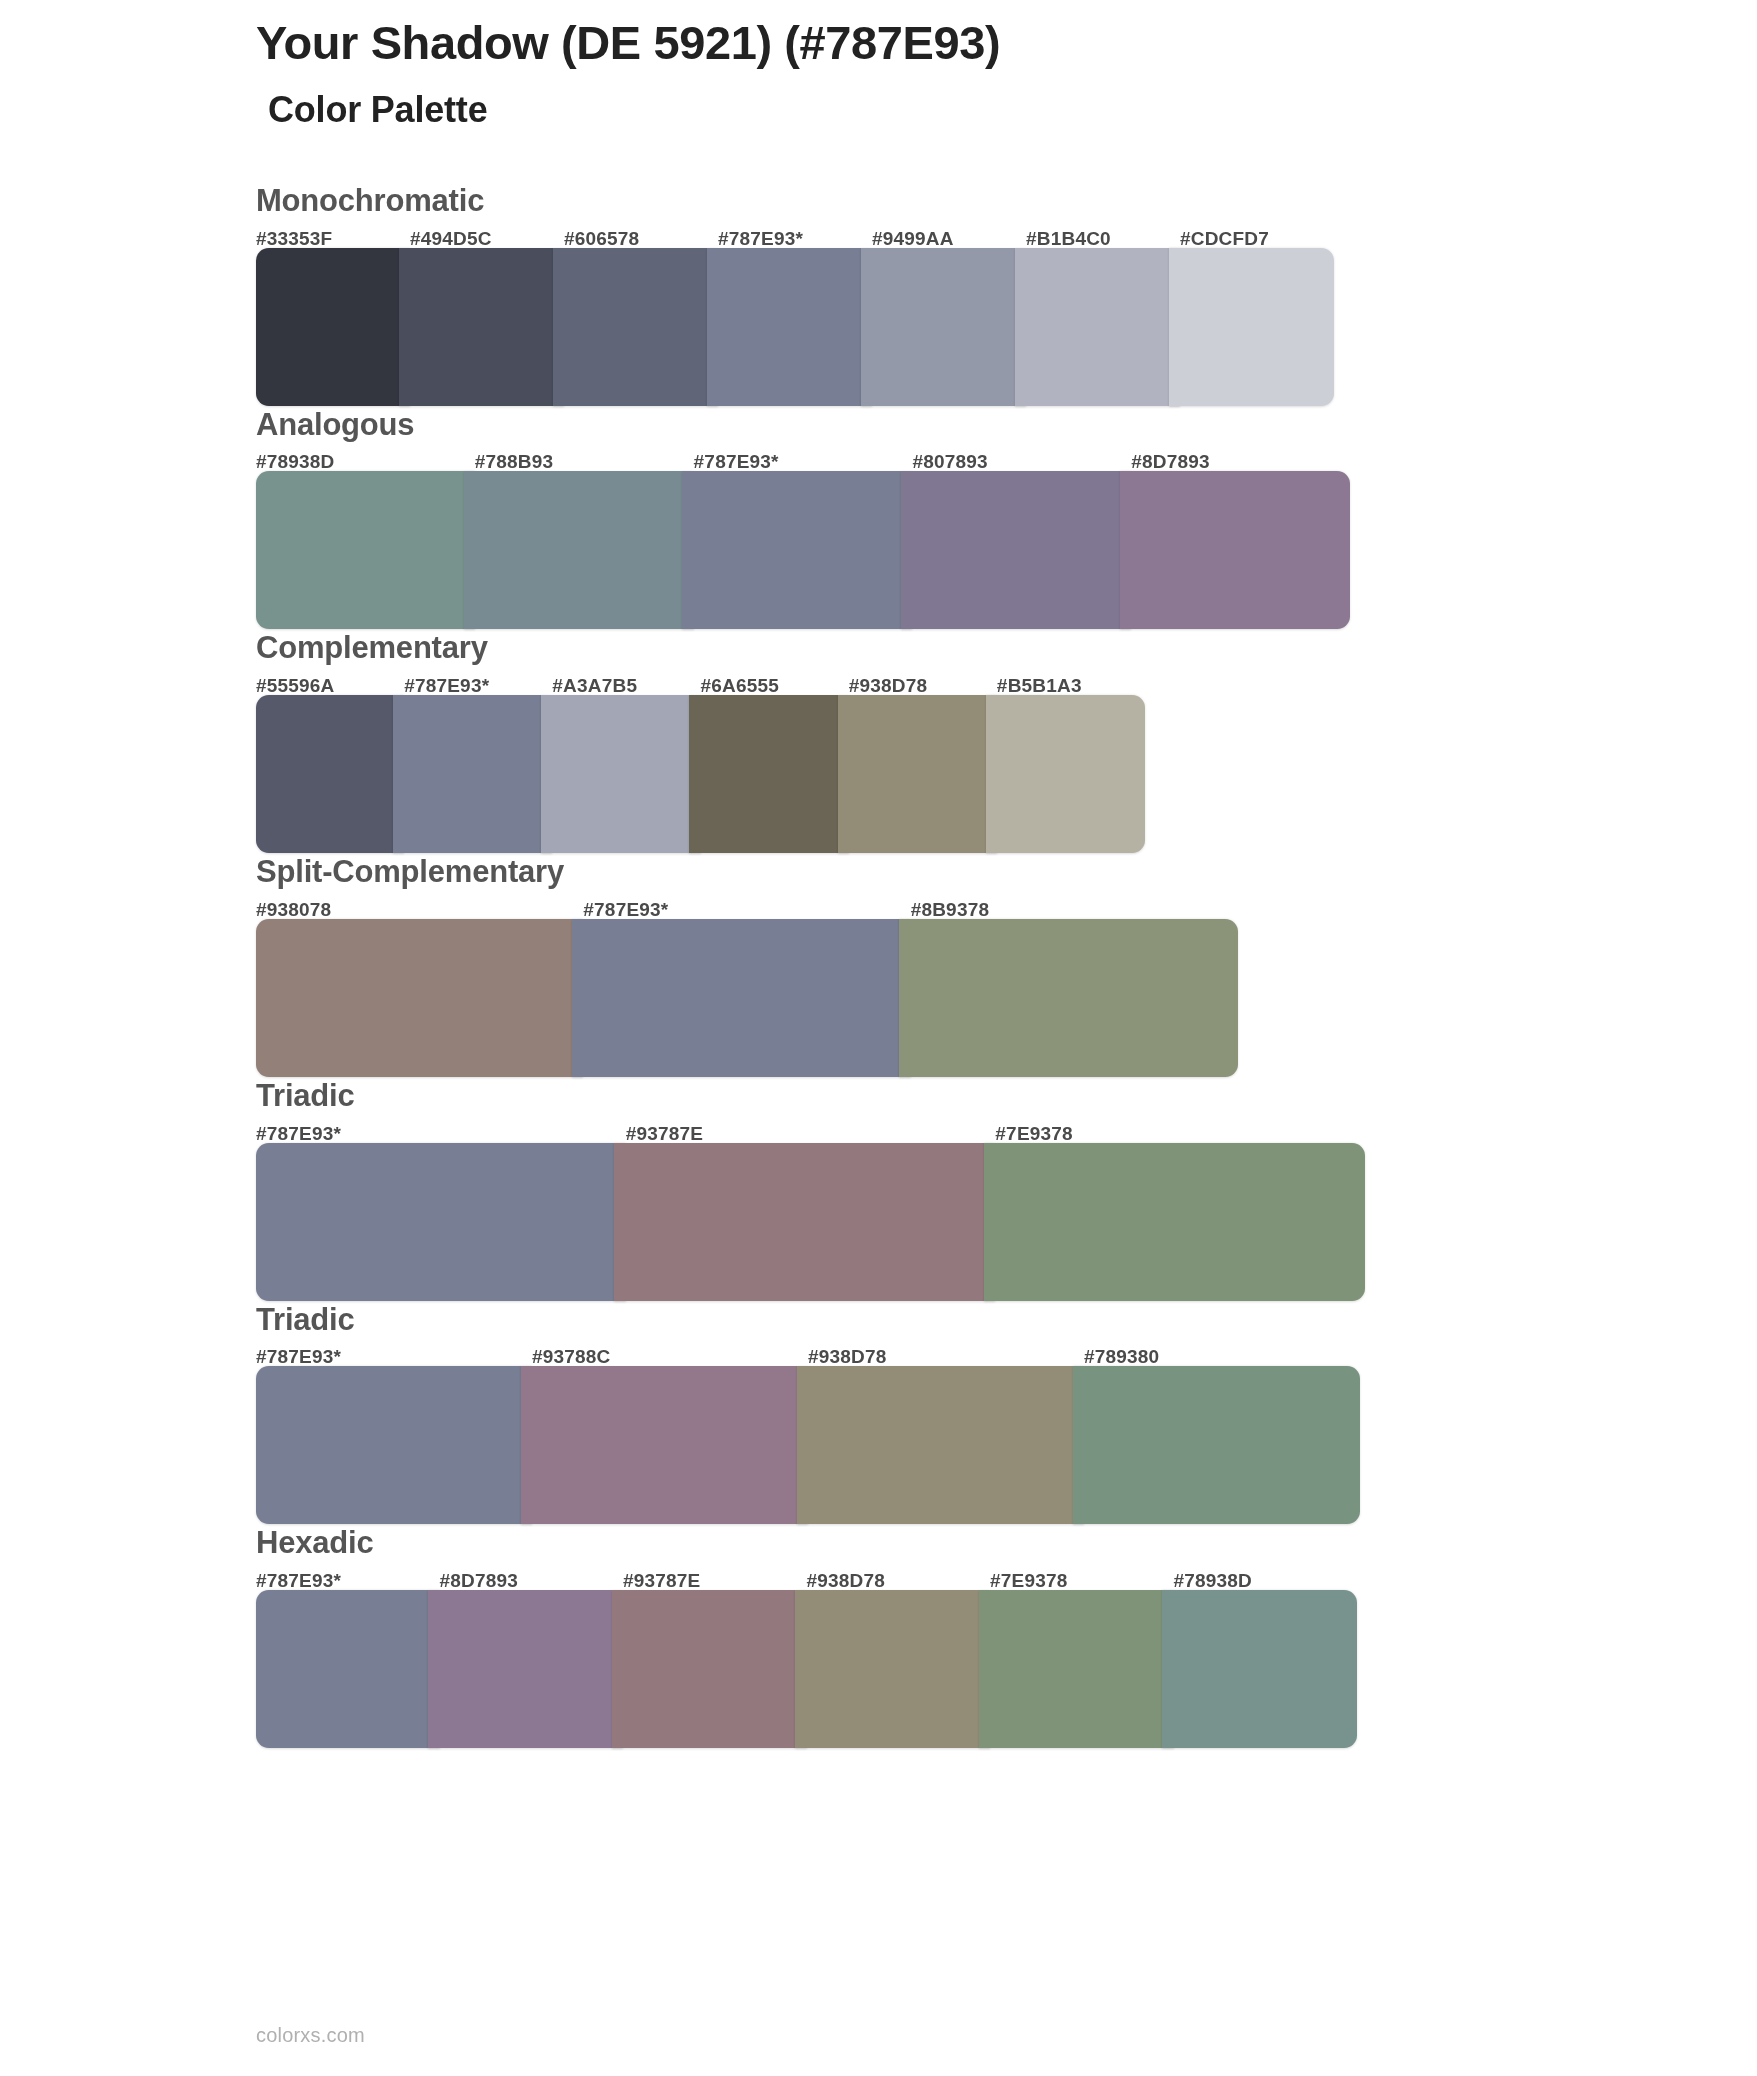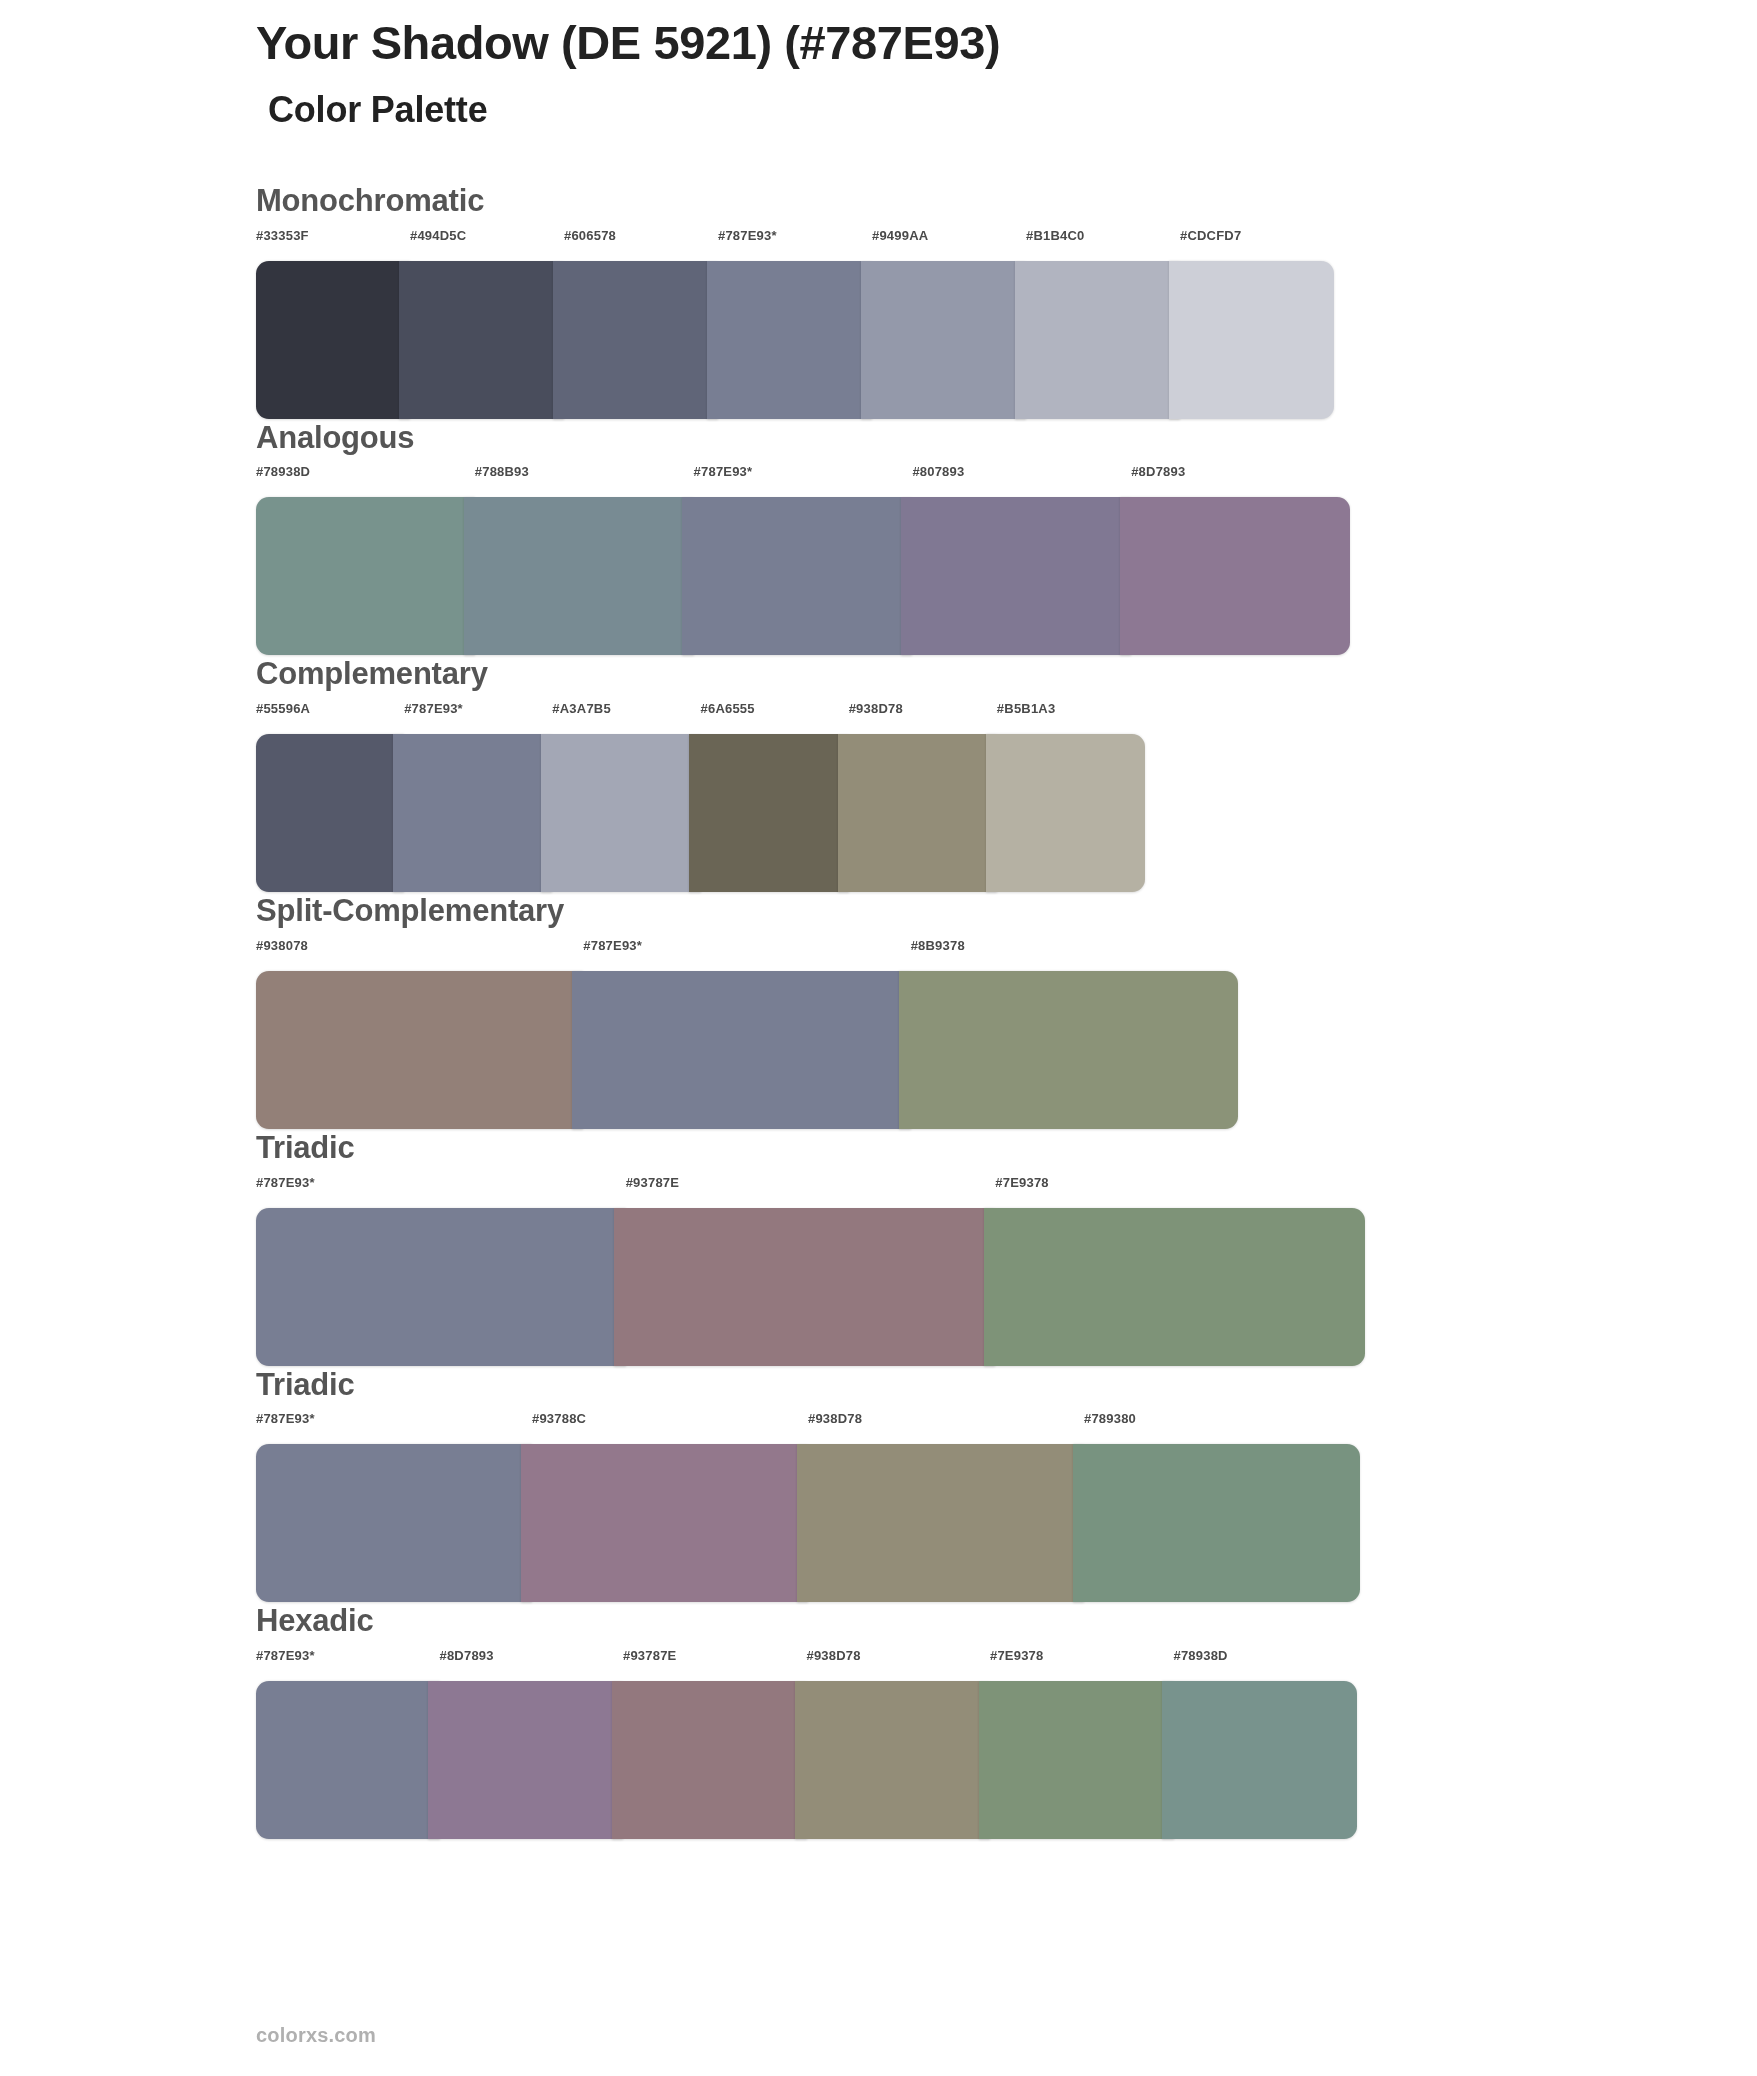--- a/index.html
+++ b/index.html
@@ -77,25 +77,25 @@
     display: flex;
     width: 100%;
     align-items: flex-end;
   }
   .swatch {
     position: relative;
     flex: 1 1 0;
     min-width: 0;
   }
   .swatch-label {
-    font-size: 13px;
+    font-size: 19px;
     font-weight: bold;
     color: #4a4a4a;
     line-height: 1;
-    padding-bottom: 19px;
+    padding-bottom: 0;
     white-space: nowrap;
     letter-spacing: 0.2px;
   }
   .swatch-chip {
     height: 158px;
     border-radius: 12.8px;
     box-shadow: 0 0.8px 2.4px rgba(0,0,0,0.14);
   }
   
   .swatch:not(:first-child) .swatch-chip {
@@ -118,21 +118,21 @@
   .section[data-row="hexa"]  .swatch-row { width: 1101px; }
 
   
   .footer {
     position: absolute;
     left: 240px;
     top: 2024px;
   }
   .footer-text {
     font-size: 20px;
-    font-weight: bold;
+    font-weight: normal;
     color: #b0b0b0;
     letter-spacing: 0.2px;
     margin-top: 6px;
   }
 </style>
 </head>
 <body>
 
 <div class="page">
 

